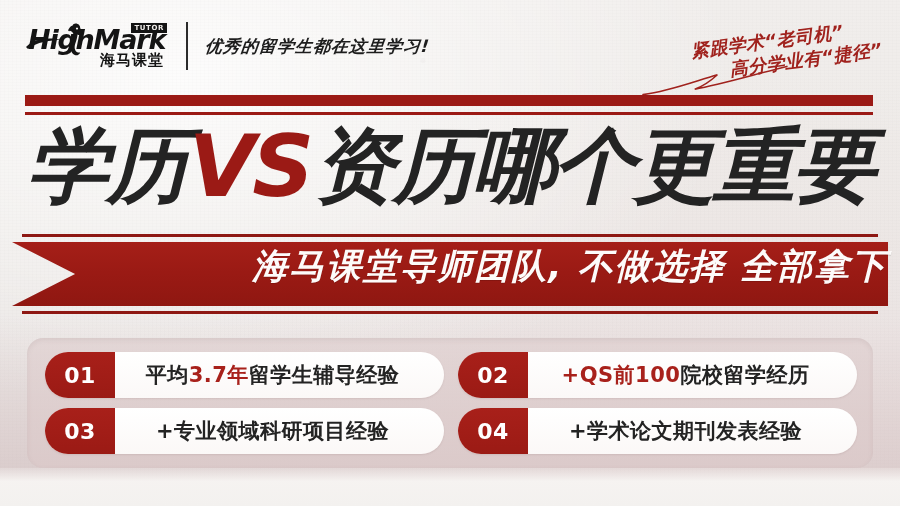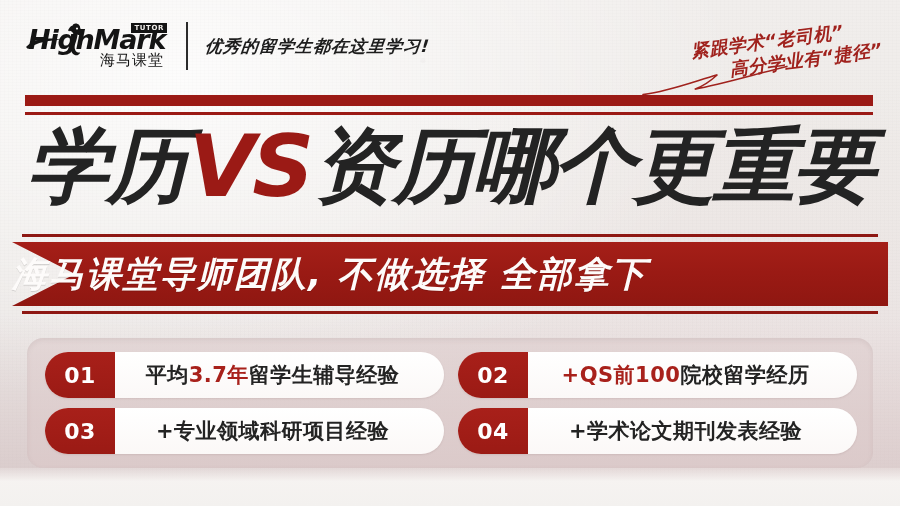--- a/index.html
+++ b/index.html
@@ -68,21 +68,21 @@
     font-size:7px; font-weight:bold; letter-spacing:.6px;
     padding:1px 3px 1px 3px;
     font-family:"DejaVu Sans","Liberation Sans",sans-serif;
   }
   #logo-seahorse {
     position:absolute; left:36px; top:-2px;
     width:20px; height:34px;
   }
   #logo-cn {
     position:absolute; right:6px; top:27px;
-    font-size:15px; font-weight:normal; color:#141414;
+    font-size:15px; font-weight:bold; color:#141414;
     letter-spacing:1px; white-space:nowrap;
     font-family:"DejaVu Sans","Liberation Sans",sans-serif;
   }
   #logo-swoosh {
     position:absolute; left:-4px; top:12px; width:40px; height:16px;
   }
 
   #header-divider {
     position:absolute; left:186px; top:22px;
     width:2px; height:48px; background:#2b2b2b;
@@ -149,22 +149,22 @@
   #ribbon-line-top { top:0px; }
   #ribbon-line-bot { bottom:0px; }
   #ribbon {
     position:absolute; left:12px; top:8px;
     width:876px; height:64px;
     background:linear-gradient(180deg,#a51f18 0%,#9a1a14 48%,#8f1711 100%);
     -webkit-clip-path: polygon(0 0, 100% 0, 100% 100%, 0 100%, 7% 50%);
     clip-path: polygon(0% 0%, 100% 0%, 100% 100%, 0% 100%, 7.2% 50%);
   }
   #ribbon-inner {
-    position:absolute; left:12px; top:8px; width:876px; height:64px;
-    display:flex; align-items:center; justify-content:flex-start;
+    position:absolute; left:12px; top:0; width:876px; height:64px;
+    display:flex; align-items:center; justify-content:flex-end;
     white-space:nowrap; pointer-events:none;
   }
   #ribbon-text {
     font-family:"DejaVu Sans","Liberation Sans",sans-serif;
     font-weight:bold; font-style:italic;
     font-size:35px; letter-spacing:2px;
     color:#fdfbfa;
     text-shadow:0 1px 0 rgba(0,0,0,.12);
   }
 

